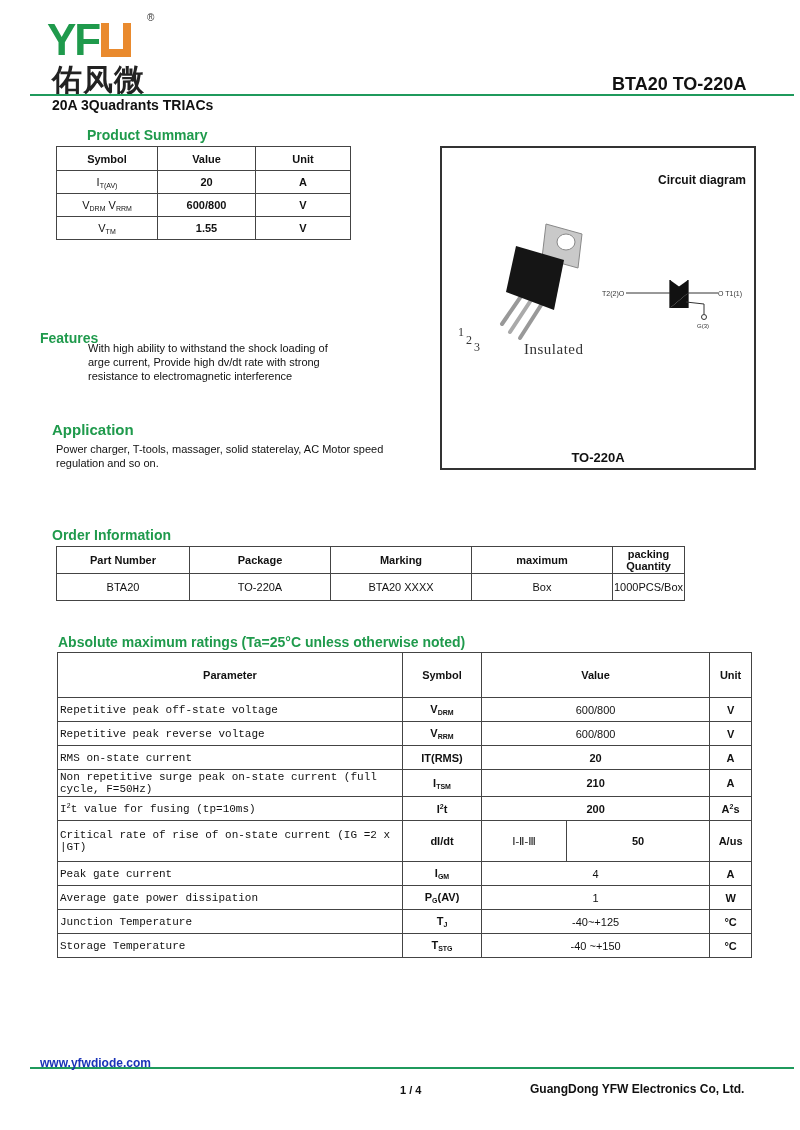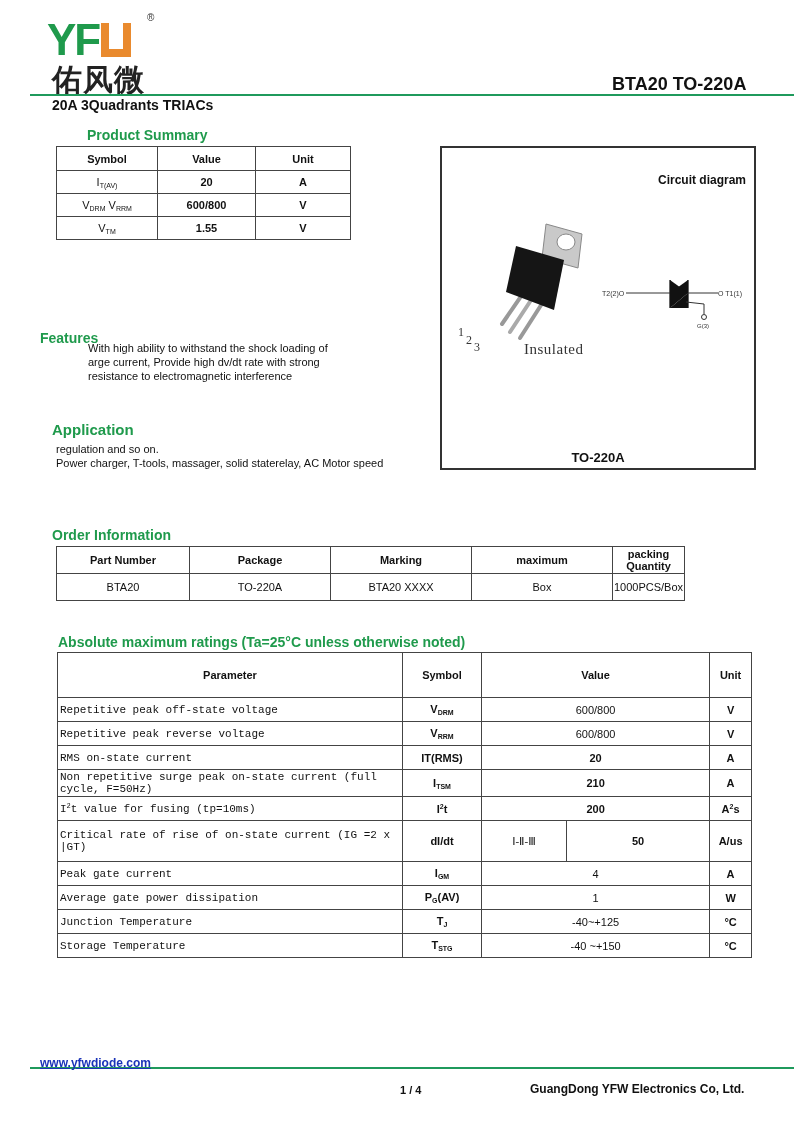--- a/index.html
+++ b/index.html
@@ -43,21 +43,21 @@
   .order-table th, .order-table td { height: 27px; font-size: 11px; border-width: 1.5px; }
 
   .ratings-table { left: 57px; top: 652px; width: 695px; }
   .ratings-table th { height: 45px; font-size: 11px; }
   .ratings-table td { height: 24px; font-size: 11px; }
   .ratings-table td.param { text-align: left; padding-left: 2px; font-family: Liberation Mono, monospace; }
   .ratings-table td.sym { font-weight: 700; }
   .ratings-table td.unit { font-weight: 700; }
   .roman { font-family: "Liberation Serif", serif; }
 
-  .footer-link { left: 40px; top: 1056px; font-size: 12px; font-weight: 700; color: #1a33b8; text-decoration: underline; }
+  .footer-link { left: 40px; top: 1056px; font-size: 12px; font-weight: 700; color: #1a33b8; }
   .footer-page { left: 400px; top: 1084px; font-size: 11px; font-weight: 700; }
   .footer-company { left: 530px; top: 1082px; font-size: 12px; font-weight: 700; }
 </style>
 </head>
 <body>
 
 <div class="abs logo-letters">
   <span class="logo-y">Y</span><span class="logo-f">F</span><span class="logo-u"></span>
 </div>
 <div class="abs logo-reg">®</div>
@@ -135,22 +135,22 @@
 
 <div class="abs section-heading" style="left:40px; top:310px;margin-top:20px;">Features</div>
 <div class="abs features-text" style="left:56px; top:341px;margin-left:32px;">
   <div>With high ability to withstand the shock loading of</div>
   <div>arge current, Provide high dv/dt rate with strong</div>
   <div>resistance to electromagnetic interference</div>
 </div>
 
 <div class="abs section-heading" style="left:52px; top:421px; font-size:15px;">Application</div>
 <div class="abs application-text" style="left:56px; top:442px;">
+  <div>Power charger, T-tools, massager, solid staterelay, AC Motor speed</div>
   <div>regulation and so on.</div>
-  <div>Power charger, T-tools, massager, solid staterelay, AC Motor speed</div>
 </div>
 
 <div class="abs section-heading" style="left:52px; top:527px;">Order Information</div>
 <table class="abs order-table">
   <tbody>
       <tr>
     <th style="width:133px;">Part Number</th>
     <th style="width:141px;">Package</th>
     <th style="width:141px;">Marking</th>
     <th style="width:141px;">maximum</th>

